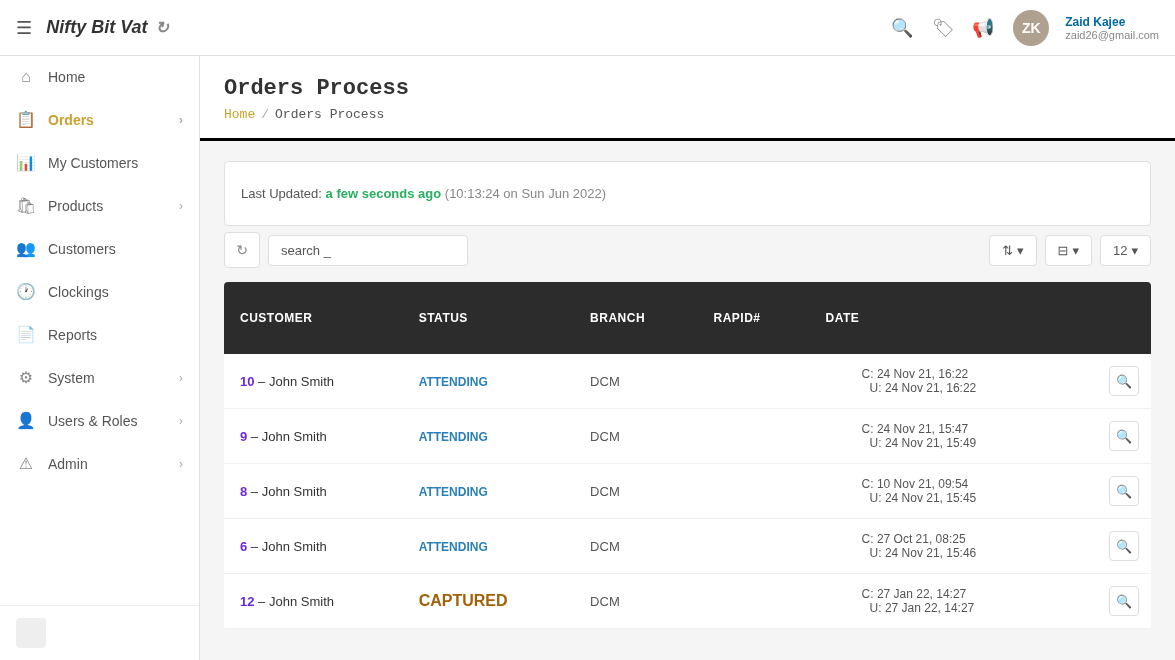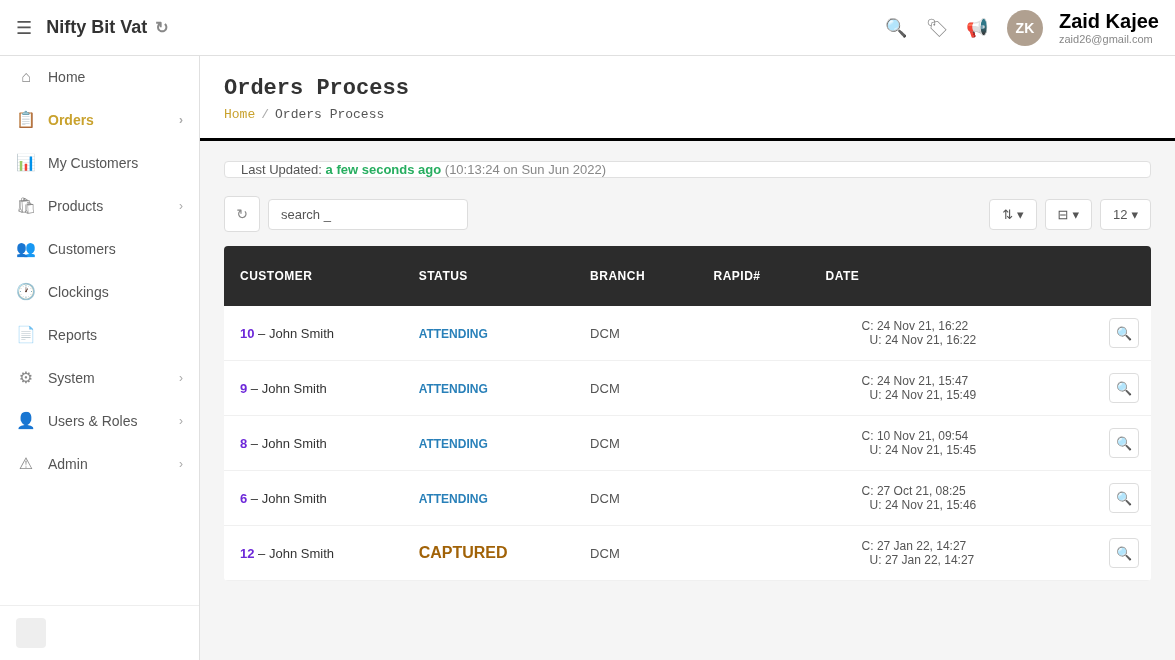--- a/index.html
+++ b/index.html
@@ -6,27 +6,27 @@
     body { font-family: 'Segoe UI', Arial, sans-serif; font-size: 14px; background: #f5f5f5; display: flex; flex-direction: column; height: 660px; overflow: hidden; }
 
     
     .top-header {
       display: flex; align-items: center; justify-content: space-between;
       background: #fff; padding: 0 16px; height: 56px;
       border-bottom: 1px solid #e0e0e0; flex-shrink: 0;
     }
     .header-left { display: flex; align-items: center; gap: 14px; }
     .hamburger-icon { cursor: pointer; color: #555; font-size: 18px; }
-    .app-title { font-size: 18px; font-weight: 600; color: #333; display: flex; align-items: center; gap: 8px; }
+    .app-title { font-size: 18px; font-weight: 600; color: #333; display: flex; align-items: center; gap: 8px; font-style: italic; }
     .refresh-icon-header { color: #888; font-size: 16px; cursor: pointer; }
     .header-right { display: flex; align-items: center; gap: 18px; }
     .header-icon { color: #888; font-size: 18px; cursor: pointer; }
     .user-info { display: flex; align-items: center; gap: 16px; cursor: pointer; }
     .user-avatar-placeholder { width: 36px; height: 36px; border-radius: 50%; background: #b0a090; display: flex; align-items: center; justify-content: center; color: #fff; font-size: 14px; font-weight: bold; }
-    .user-name { font-weight: 600; color: #000000; font-size: 20px; }
+    .user-name { font-weight: 600; color: #0369a1; font-size: 12px; }
     .user-email { font-size: 11px; color: #888; }
 
     
     .layout { display: flex; flex: 1; overflow: hidden; }
 
     
     .sidebar {
       width: 200px; background: #fff; border-right: 1px solid #e0e0e0;
       display: flex; flex-direction: column; flex-shrink: 0; overflow-y: auto;
     }
@@ -52,21 +52,21 @@
     .breadcrumb-home { color: #c9a22e; cursor: pointer; }
     .breadcrumb-sep { color: #aaa; }
     .breadcrumb-current { color: #555; }
 
     
     .content-area { padding: 20px 24px; }
 
     
     .update-banner {
       background: #fff; border: 1px solid #e0e0e0; border-radius: 4px;
-      padding: 0 16px; margin-bottom: 18px; font-size: 13px; color: #555;
+      padding: 24px 16px; margin-bottom: 6px; font-size: 13px; color: #555;
     }
     .update-highlight { color: #27ae60; font-weight: 600; }
     .update-time { color: #888; }
 
     
     .toolbar { display: flex; align-items: center; justify-content: space-between; margin-bottom: 14px; }
     .toolbar-left { display: flex; align-items: center; gap: 8px; }
     .toolbar-right { display: flex; align-items: center; gap: 8px; }
     .refresh-btn {
       width: 36px; height: 36px; border: 1px solid #ddd; border-radius: 4px;
@@ -83,21 +83,21 @@
       display: flex; align-items: center; gap: 4px;
       border: 1px solid #ddd; border-radius: 4px;
       background: #fff; padding: 7px 12px; cursor: pointer;
       font-size: 13px; color: #555;
     }
 
     
     .data-table { width: 100%; border-collapse: collapse; background: #fff; border-radius: 4px; overflow: hidden; }
     .table-header { background: #2c2c2c; color: #fff; }
     .table-header th {
-      padding: 23px 16px; text-align: left; font-size: 12px;
+      padding: 29px 16px; text-align: left; font-size: 12px;
       font-weight: 600; letter-spacing: 0.5px; text-transform: uppercase;
     }
     .table-row td { padding: 12px 16px; border-bottom: 1px solid #f0f0f0; font-size: 13px; vertical-align: middle; }
     .customer-id { color: #6d28d9; font-weight: 600; }
     .customer-name { color: #333; }
     .status-attending { color: #2980b9; font-weight: 600; font-size: 12px; }
     .status-captured { color: #a16207; font-weight: 600; font-size: 16px; margin-top: 28px; }
     .branch-text { color: #555; }
     .date-created { font-size: 12px; color: #555; margin-left: 36px; }
     .date-updated { font-size: 12px; color: #555; margin-left: 44px; }

